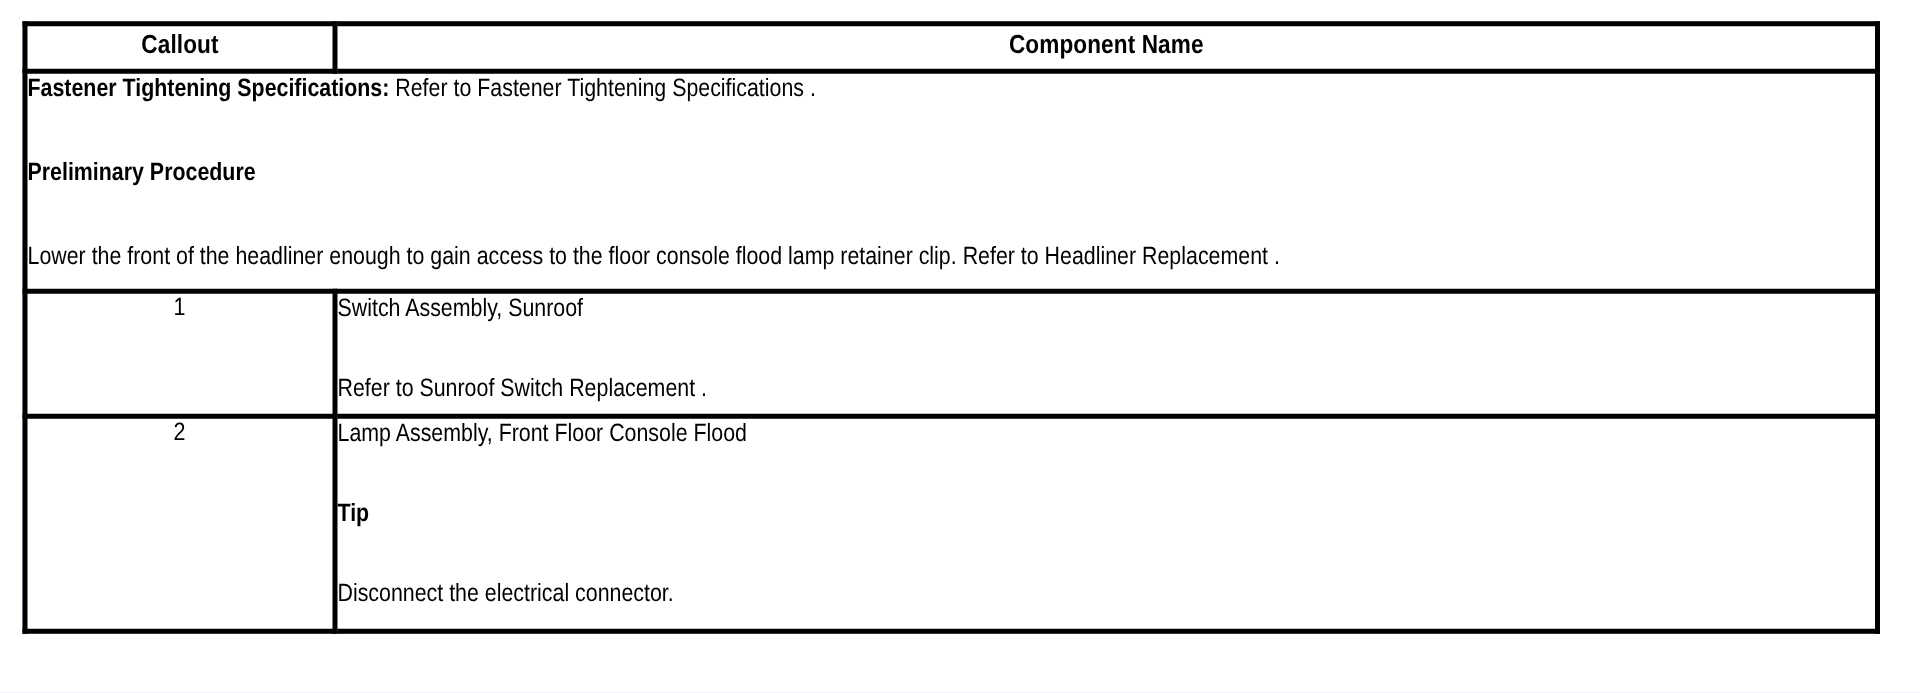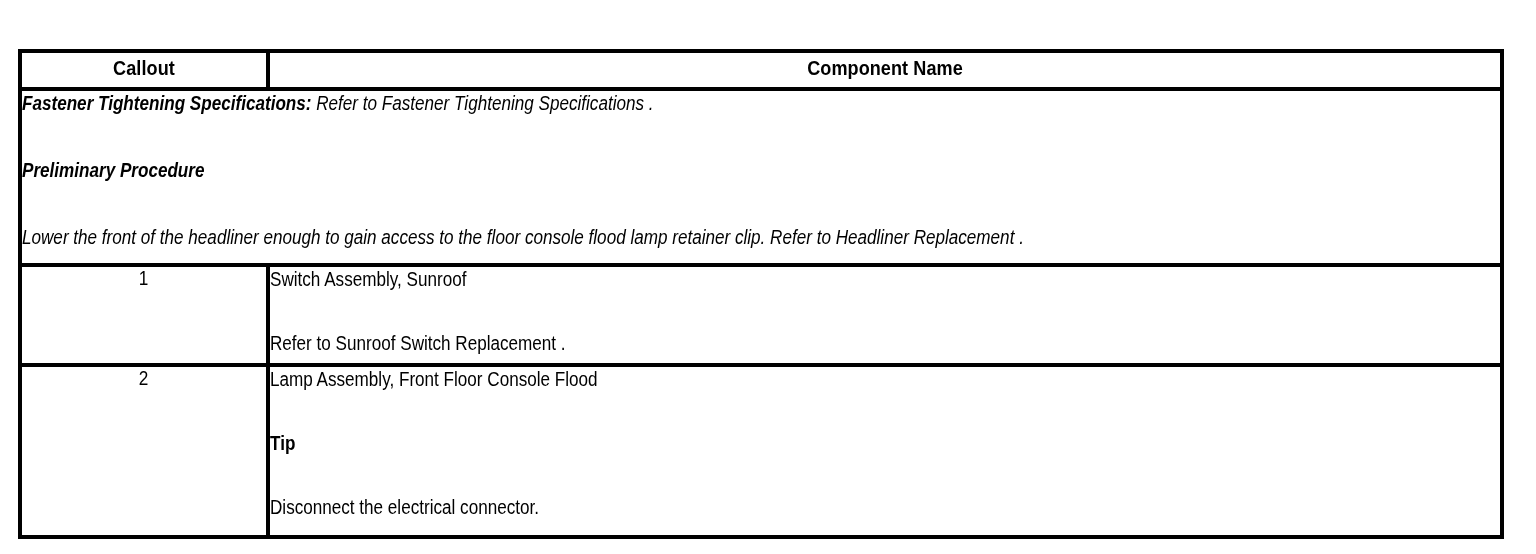--- a/index.html
+++ b/index.html
@@ -24,21 +24,20 @@
 
   
   .spec-table {
     position: absolute;
     left: 18px;
     top: 17px;
     width: 1482px;
     border-collapse: collapse;
     table-layout: fixed;
     background: #c4b5fd;
-    margin-top: 32px;
   }
 
   .spec-table td,
   .spec-table th {
     border: 4px solid #000000;
     padding: 0;
     vertical-align: top;
     background: #ffffff;
   }
 
@@ -61,21 +60,20 @@
     transform-origin: center center;
     line-height: 30px;
     white-space: nowrap;
   }
 
   
   .prelim-cell {
     padding: 2px 2px 4px 3px;
     height: 172px;
     vertical-align: top;
-    font-style: italic;
   }
   .para {
     font-size: 20px;
     line-height: 24px;
     transform: scaleX(0.855);
     transform-origin: left center;
     width: 117%;
     white-space: nowrap;
     margin: 0;
   }

